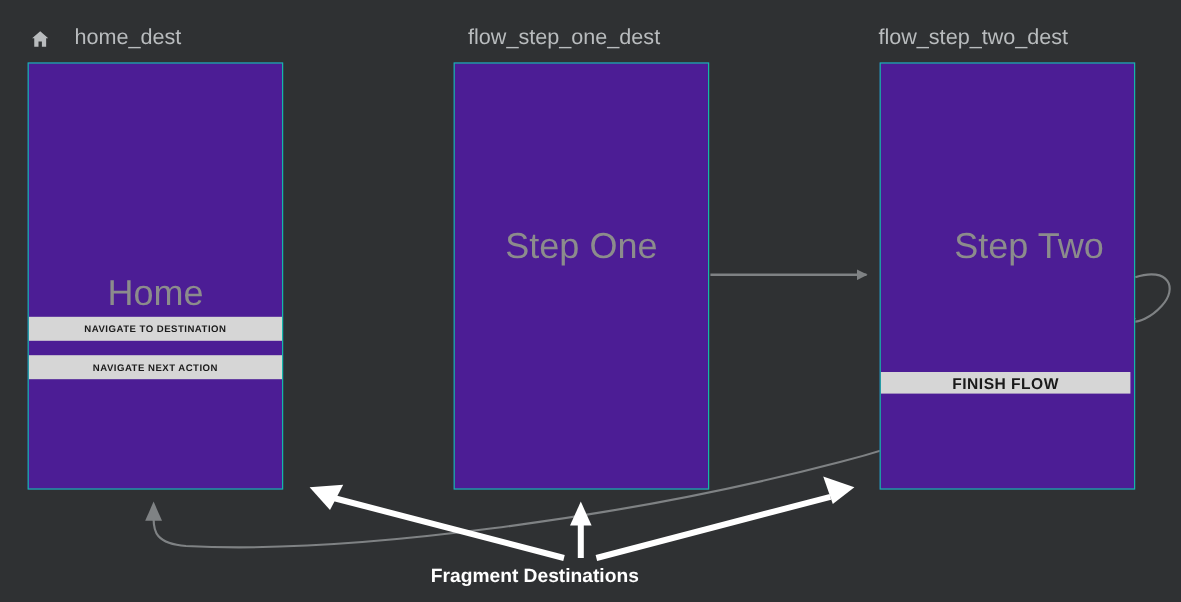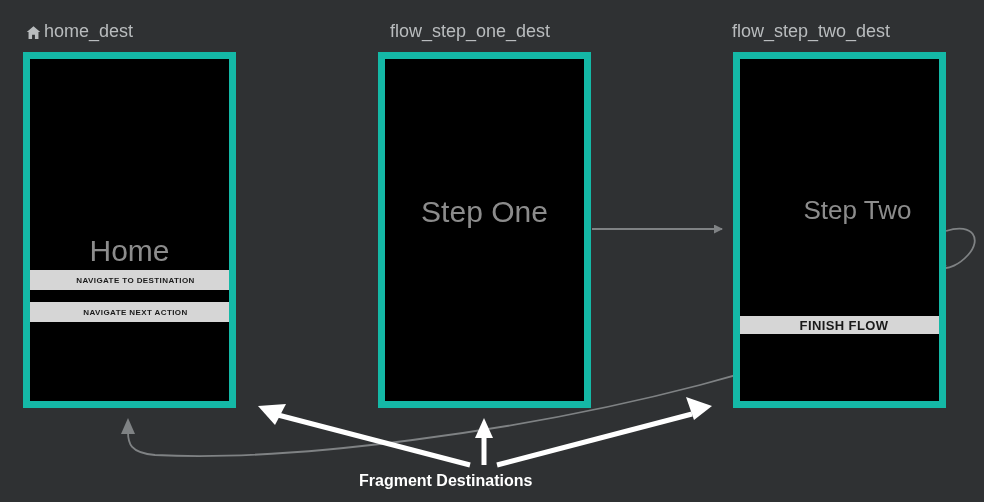--- a/index.html
+++ b/index.html
@@ -37,35 +37,35 @@
 
   
   .dest-label {
     position: absolute;
     color: #b9bcbe;
     font-size: 18px;
     line-height: 20px;
     white-space: nowrap;
     display: flex;
     align-items: center;
-    gap: 2px;
+    gap: 20px;
   }
   .home-glyph {
     width: 17px;
     height: 17px;
     display: inline-block;
     position: relative;
     top: 1px;
   }
 
   
   .card {
     position: absolute;
-    background: #000000;
-    border: 7px solid #14b8a6;
+    background: #4c1d95;
+    border: 1px solid #14b8a6;
     box-sizing: border-box;
     overflow: hidden;
   }
   .card-title {
     position: absolute;
     left: 0;
     right: 0;
     text-align: center;
     color: #8c8c8c;
     font-weight: 400;
@@ -143,21 +143,21 @@
 
     <div class="card" style="left:378px; top:52px; width:213px; height:356px; pointer-events:auto;">
       <div class="card-title" style="top:136px; font-size:30px;">Step One</div>
     </div>
 
     <div class="dest-label" style="left:732px; top:21px;">
       <span>flow_step_two_dest</span>
     </div>
 
     <div class="card" style="left:733px; top:52px; width:213px; height:356px; pointer-events:auto;">
-      <div class="card-title" style="top:136px; font-size:26px;padding-left:36px;">Step Two</div>
+      <div class="card-title" style="top:136px; font-size:30px;padding-left:36px;">Step Two</div>
       <div class="card-btn" style="left:0px; top:229px; width:208px; height:18px; font-size:13px;">FINISH FLOW</div>
     </div>
 
   </div>
 
   <svg class="layer" id="anno-layer" viewBox="0 0 984 502" width="984" height="502">
 
     <g>
       <line x1="470" y1="465" x2="278" y2="415" stroke="#ffffff" stroke-width="5"></line>
       <path d="M258,406 L286,404 L275,425 Z" fill="#ffffff"></path>

